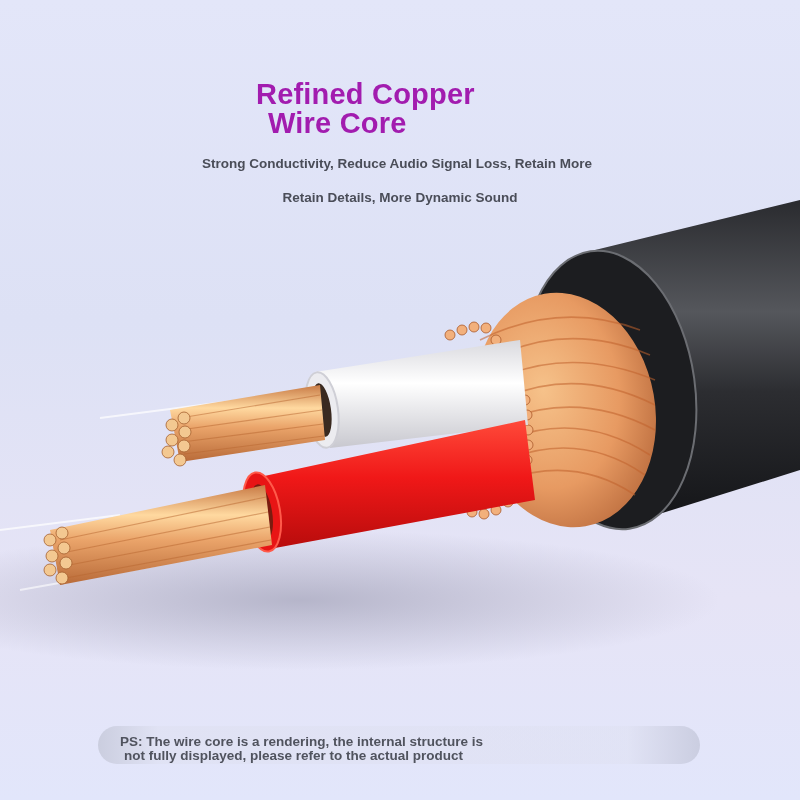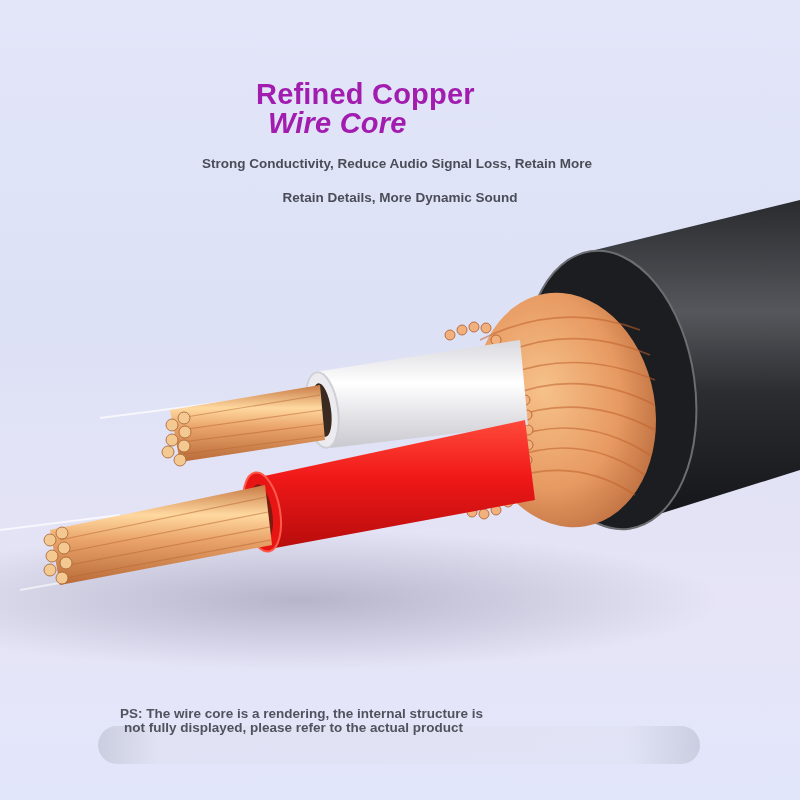--- a/index.html
+++ b/index.html
@@ -6,35 +6,35 @@
     body {
       width: 800px; height: 800px; overflow: hidden; position: relative;
       background: linear-gradient(180deg, #e3e6f9 0%, #dde1f5 40%, #e6e4f6 75%, #e2e6fb 100%);
       font-family: "Liberation Sans", sans-serif;
     }
     .headline {
       position: absolute; left: 256px; top: 80px;
       font-weight: 700; font-size: 29px; line-height: 29px; color: #a21caf;
       letter-spacing: 0.2px;
     }
-    .headline .l2 { display: block; padding-left: 12px; font-style: italic; }
+    .headline .l2 { display: block; padding-left: 12px; }
     .subline {
       position: absolute; left: 0; width: 800px; text-align: center;
       font-weight: 700; font-size: 13.5px; color: #4a4d58;
     }
     .sub1 { top: 156px; left: -3px; }
     .sub2 { top: 190px; left: 0; }
     .scene { position: absolute; left: 0; top: 0; width: 800px; height: 800px; }
     .note-bar {
       position: absolute; left: 98px; top: 726px; width: 602px; height: 38px;
       border-radius: 19px;
       background: linear-gradient(90deg, rgba(200,203,220,0.9) 0%, rgba(222,224,240,0.55) 10%, rgba(222,224,240,0.45) 88%, rgba(200,203,222,0.9) 100%);
     }
     .note {
-      position: absolute; left: 120px; top: 707px;
+      position: absolute; left: 120px; top: 735px;
       font-weight: 700; font-size: 13.5px; line-height: 14px; color: #50535e;
     }
     .note .l2 { display: block; padding-left: 4px; }
   </style>
 </head>
 <body>
 
 <svg class="scene" viewBox="0 0 800 800" xmlns="http://www.w3.org/2000/svg">
   <defs>
     <linearGradient id="jacketG" x1="0" y1="0" x2="0" y2="1">

